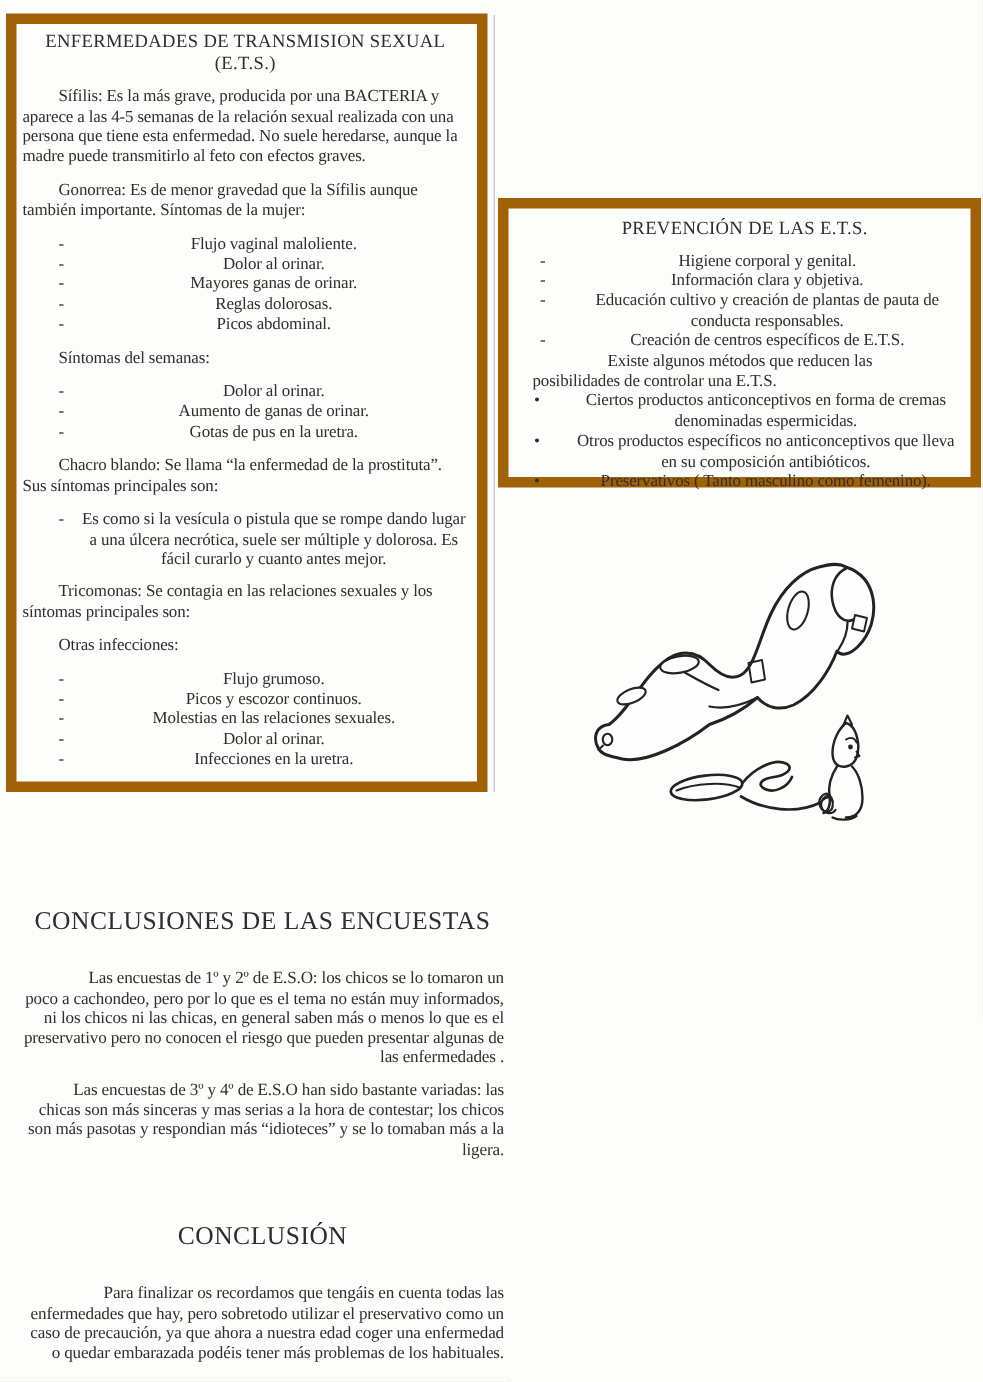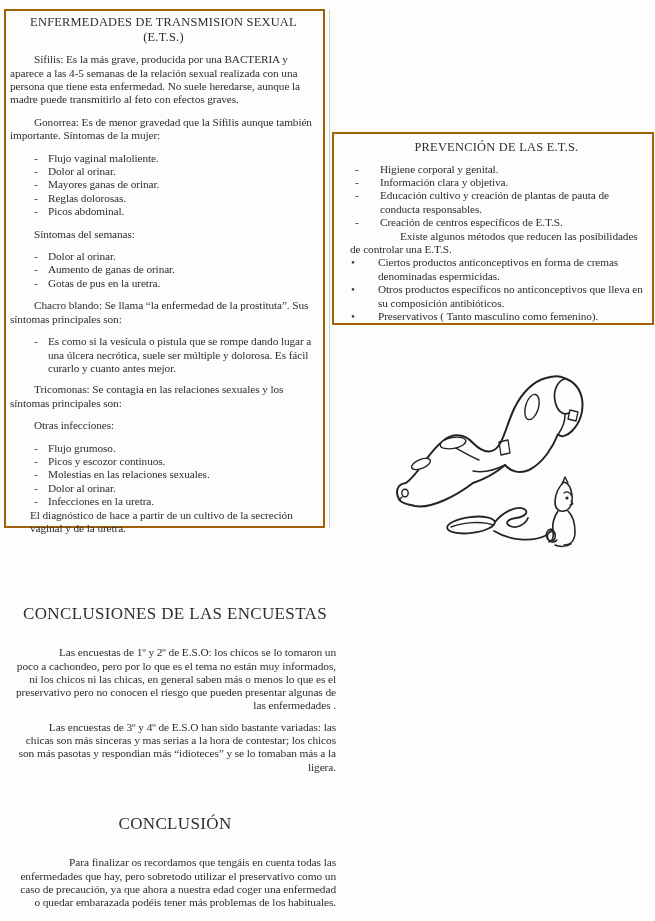--- a/index.html
+++ b/index.html
@@ -1,36 +1,36 @@
 <!DOCTYPE html>
 <html><head>
 <meta charset="utf-8">
 <style>
   html,body{margin:0;padding:0;background:#e9e9e9;}
   .page{
     position:relative;width:655px;height:921px;background:#fdfdfb;
     font-family:"Liberation Serif",serif;color:#2e2e2e;overflow:hidden;
     margin:0 auto;
   }
-  .box{position:absolute;border:2px solid #a16207;box-sizing:border-box;background:transparent;}
+  .box{position:absolute;border:7px solid #a16207;box-sizing:border-box;background:transparent;}
   #ets-box{
     left:4px;top:9px;width:321px;height:519px;
     padding:2px 6px 0 4px;font-size:11.3px;line-height:13.4px;letter-spacing:-0.1px;
   }
   #prev-box{
     left:332px;top:132px;width:322px;height:193px;
     padding:4px 9px 0 16px;font-size:11.3px;line-height:13.4px;letter-spacing:-0.1px;
   }
   .box-title{text-align:center;font-size:12.4px;line-height:14.6px;font-weight:400;margin:2px 0 0;letter-spacing:.25px;}
   .para{margin:9px 0 0;text-indent:24px;}
   .para.tight{margin-top:8px;}
   ul{list-style:none;margin:9px 0 0;padding:0;}
   li{display:flex;}
   .marker{flex:none;}
-  .li-text{flex:1;}
+  .li-text{flex:1;text-align:center;}
   #ets-box .dash-list{margin-left:24px;}
   #ets-box .marker{width:14px;}
   #prev-box .dash-list{margin:8px 0 0 4px;}
   #prev-box .dash-list .marker{width:25px;padding-left:1px;}
   #prev-box .bullet-list{margin:0;}
   #prev-box .bullet-list .marker{width:27px;padding-left:1px;}
   .p-existe{margin:0;text-indent:50px;}
   .p-diag{margin:0 0 0 20px;text-indent:0;}
   .scan-line{position:absolute;left:329px;top:10px;width:1px;height:518px;background:#cdcdcd;}
   #doodle{position:absolute;left:383px;top:353px;width:272px;height:215px;}
@@ -125,21 +125,20 @@
       <li>
           <span class="marker">-</span>
           <span class="li-text">Dolor al orinar.</span>
         </li>
       <li>
           <span class="marker">-</span>
           <span class="li-text">Infecciones en la uretra.</span>
         </li>
     </ul>
 
-    <p class="p-diag">El diagnóstico de hace a partir de un cultivo de la secreción vaginal y de la uretra.</p>
   </section>
 
   <div class="scan-line"></div>
 
   <section class="box" id="prev-box">
     <h2 class="box-title">PREVENCIÓN DE LAS E.T.S.</h2>
 
     <ul class="dash-list">
       <li>
           <span class="marker">-</span>

